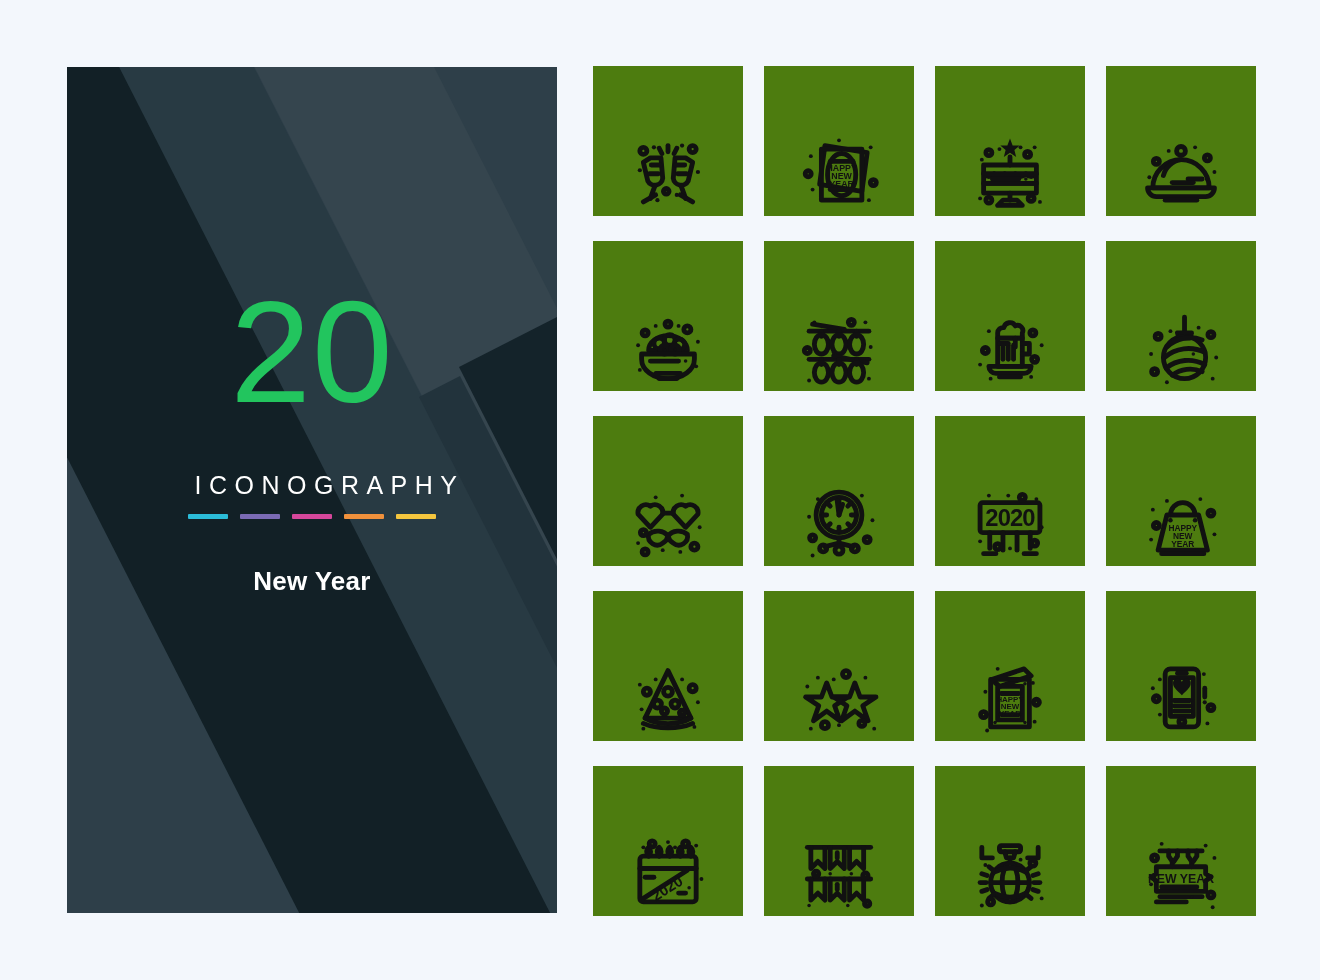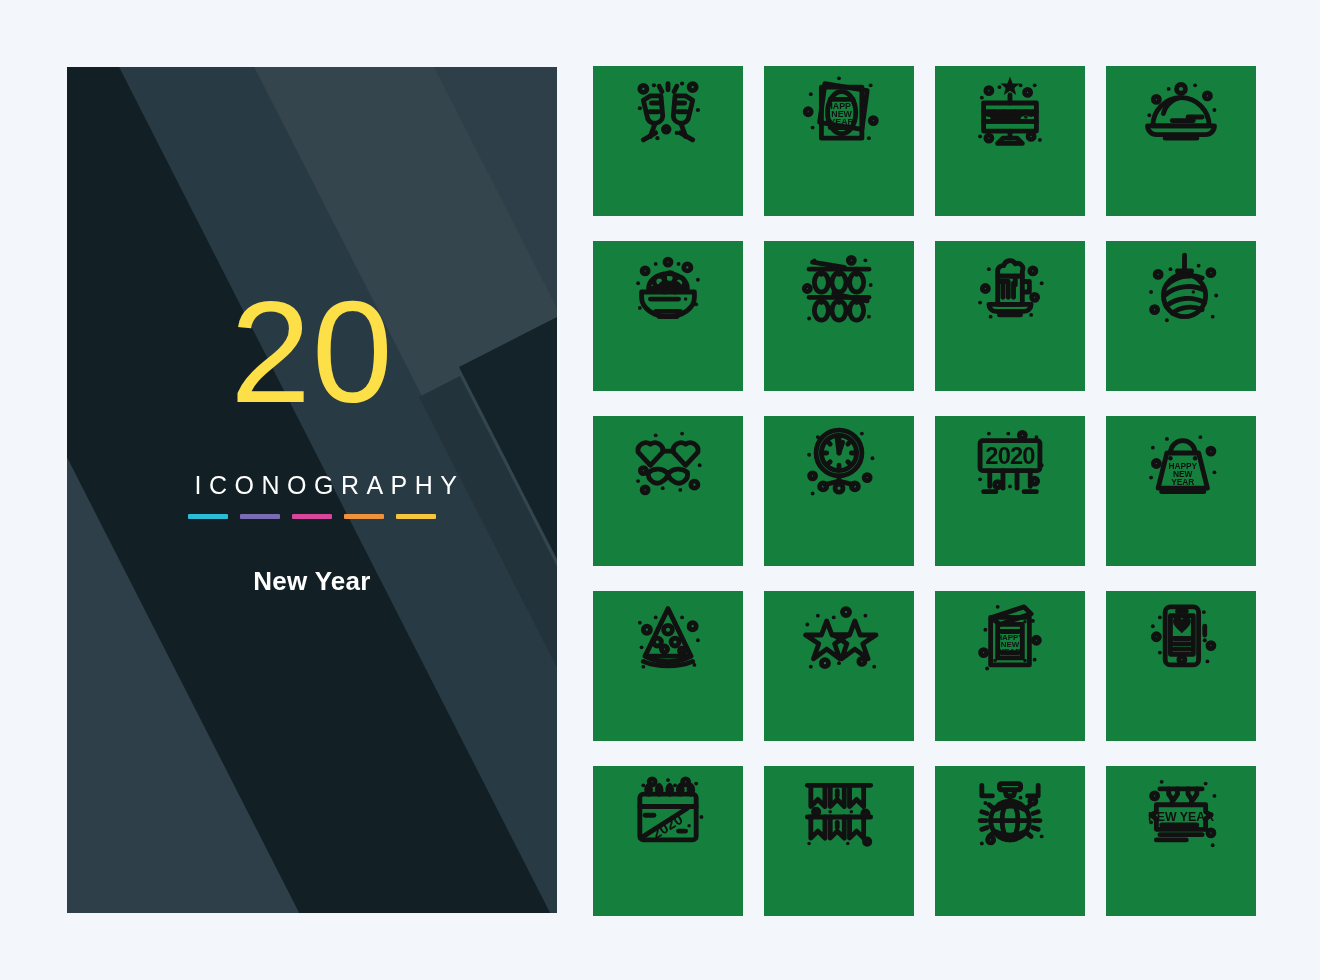--- a/index.html
+++ b/index.html
@@ -87,21 +87,21 @@
     height: 100%;
     display: flex;
     flex-direction: column;
     align-items: center;
   }
   #cover-count {
     margin-top: 213px;
     font-size: 145px;
     line-height: 1;
     font-weight: 300;
-    color: #fde047;
+    color: #22c55e;
     letter-spacing: 1px;
     font-family: "Liberation Sans", sans-serif;
   }
   #cover-subtitle {
     margin-top: 46px;
     font-size: 25px;
     letter-spacing: 7.5px;
     color: #ffffff;
     font-weight: 300;
     padding-left: 7px;
@@ -131,25 +131,25 @@
     left: 593px;
     top: 66px;
     width: 663px;
     display: grid;
     grid-template-columns: repeat(4, 150px);
     grid-template-rows: repeat(5, 150px);
     column-gap: 21px;
     row-gap: 25px;
   }
   .icon-card {
-    background: #15803d;
+    background: #4d7c0f;
     width: 150px;
     height: 150px;
     display: flex;
-    align-items: flex-start;
+    align-items: flex-end;
     justify-content: center;
   }
   .icon-card svg {
     width: 88px;
     height: 88px;
     display: block;
   }
   .ic { fill: none; stroke: #111111; stroke-width: 5.5; stroke-linecap: round; stroke-linejoin: round; }
   .icf { fill: #111111; stroke: none; }
   .ictxt { fill: #111111; font-family: "Liberation Sans", sans-serif; font-weight: bold; stroke: none; }

